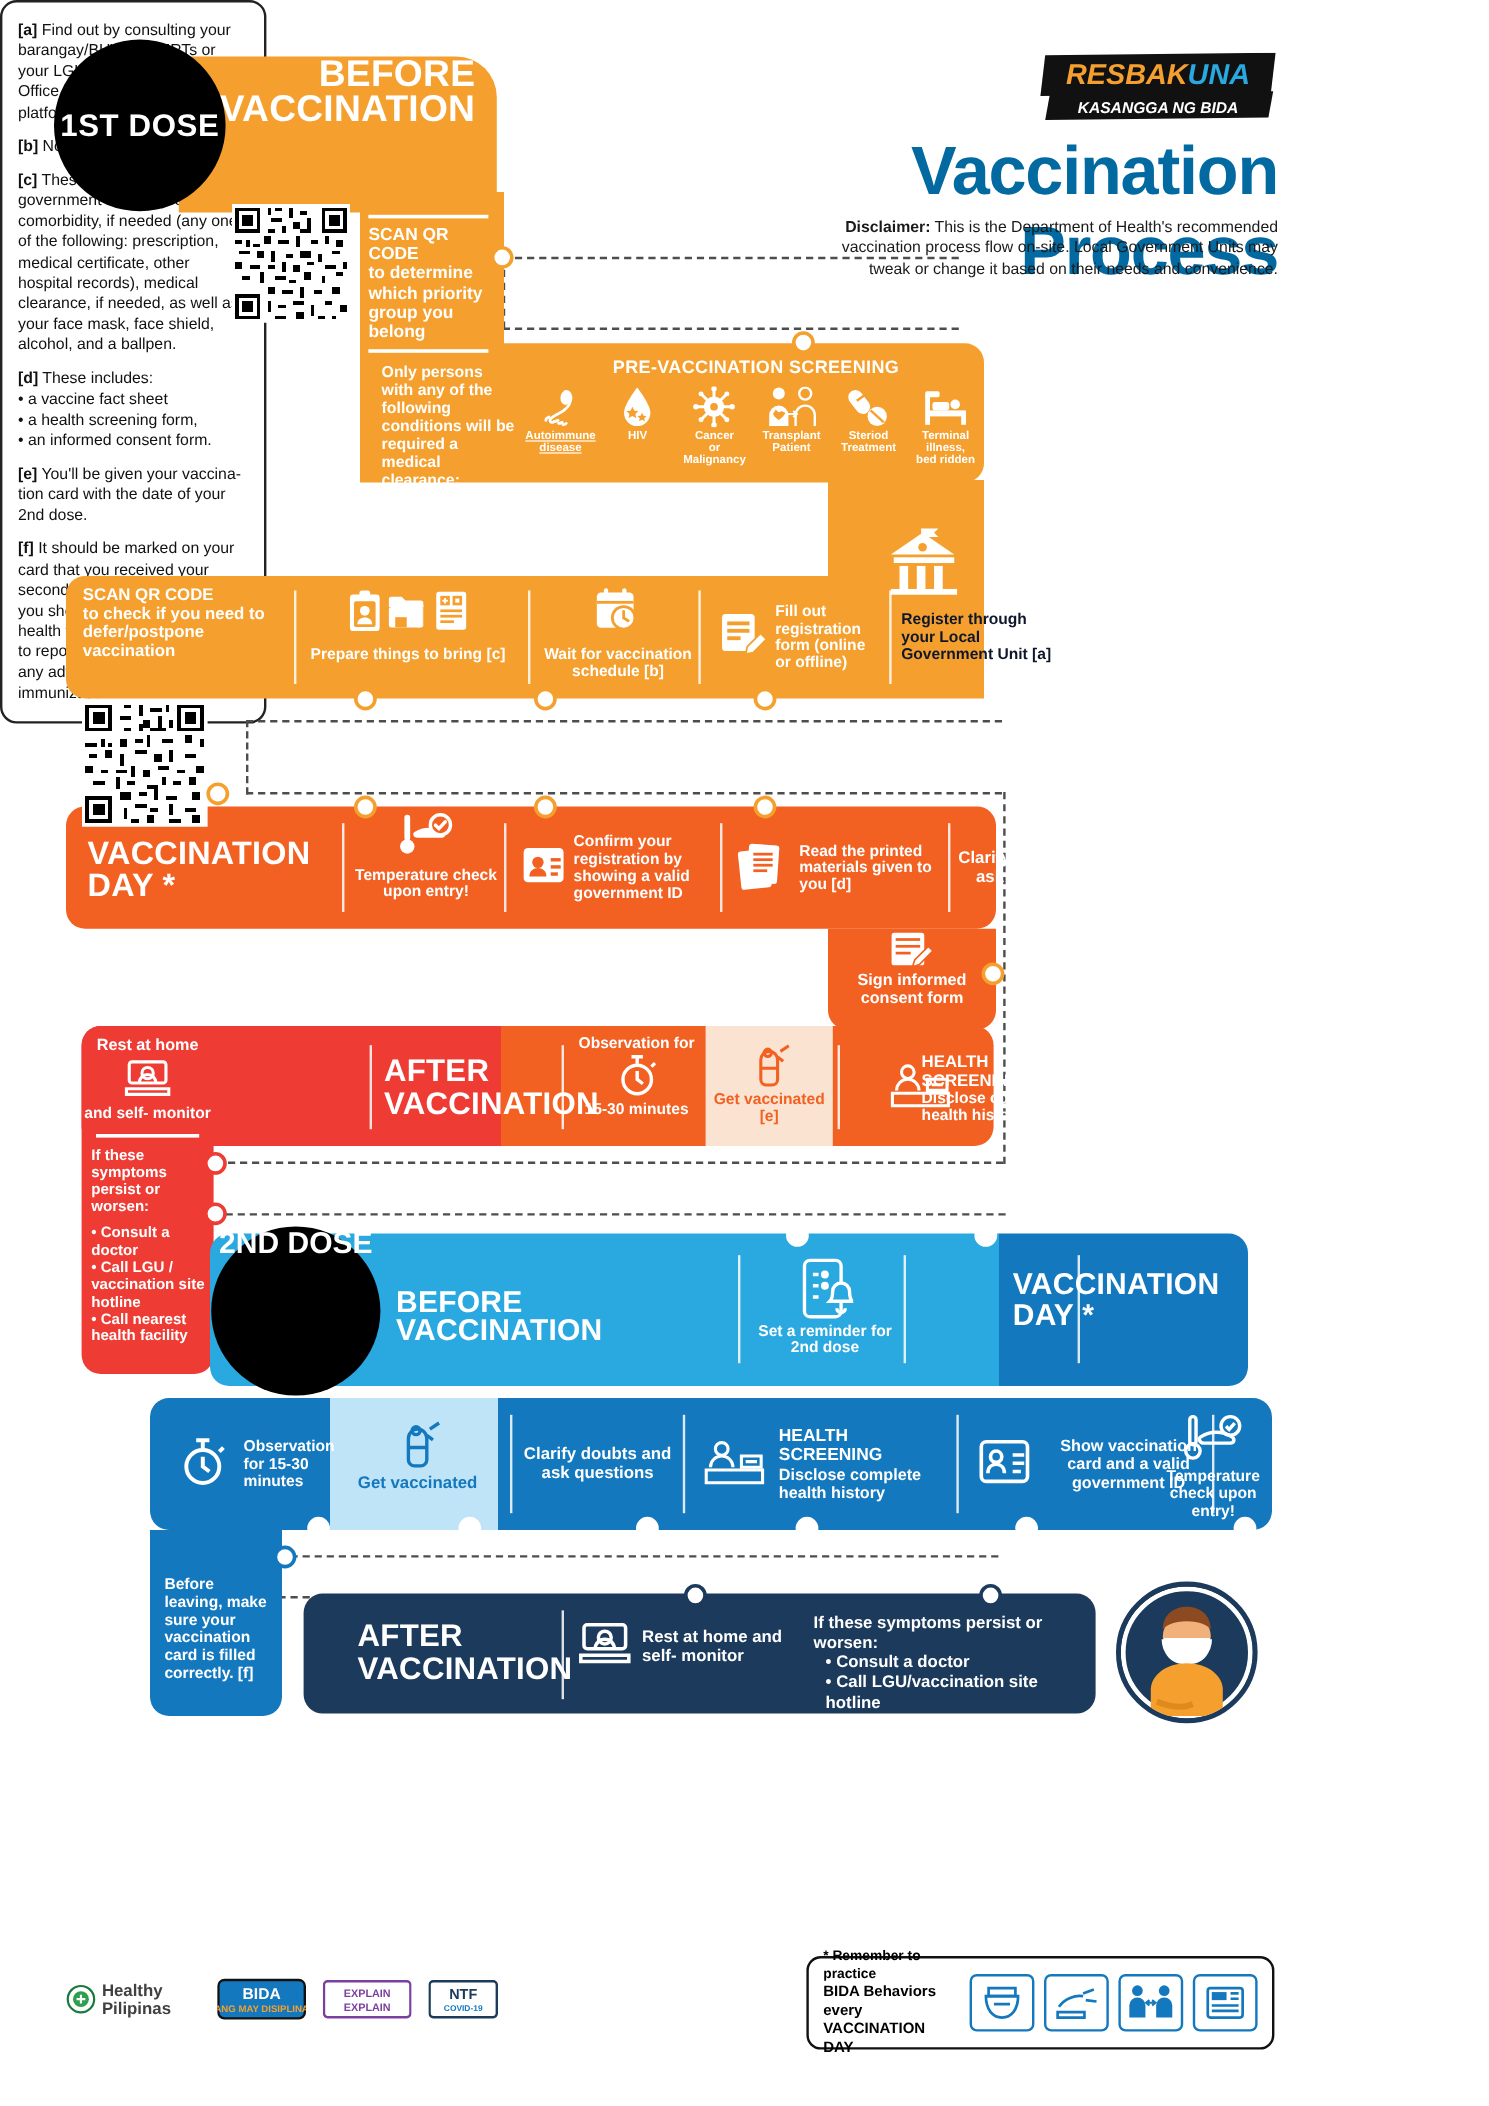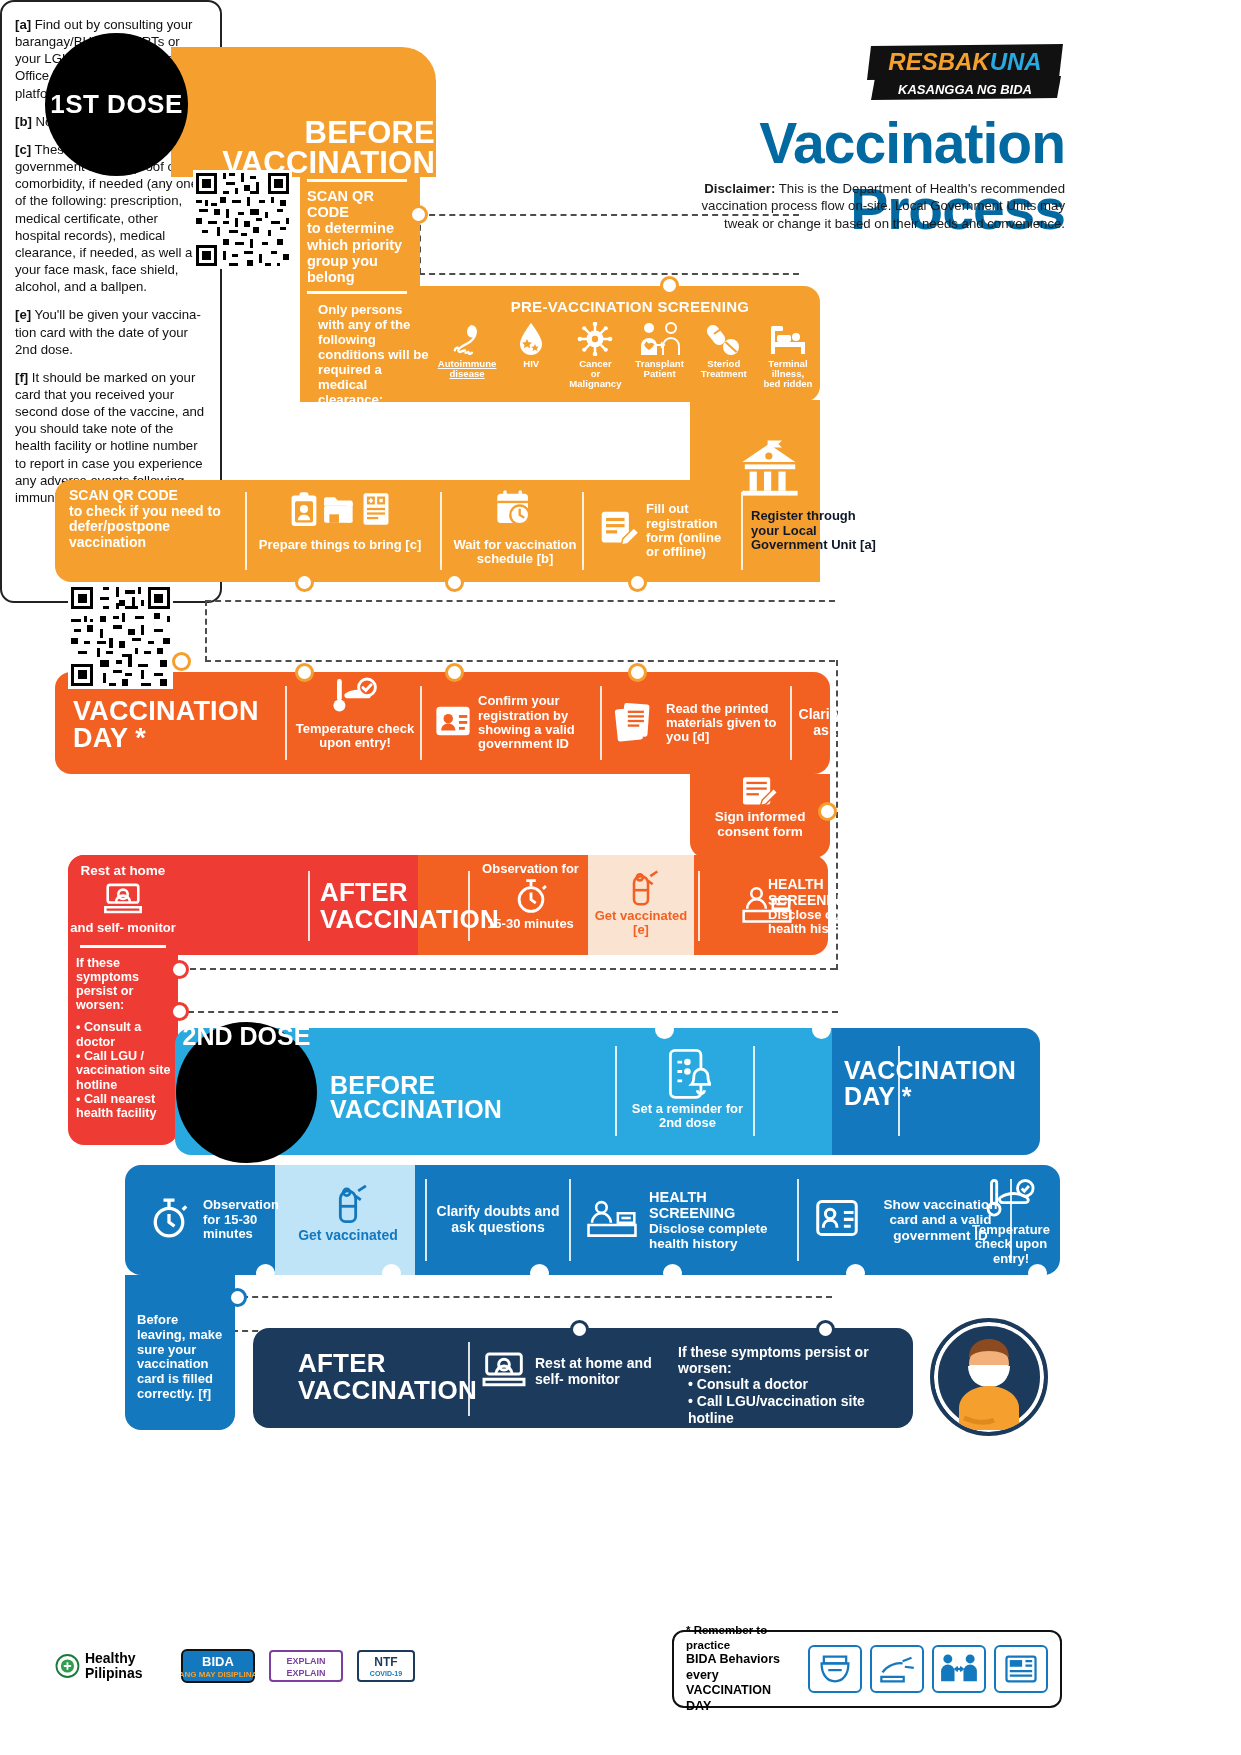--- a/index.html
+++ b/index.html
@@ -40,24 +40,24 @@
   }
 
   
   #dose1-circle {
     left: 45px; top: 33px; width: 143px; height: 143px; border-radius: 50%;
     background: #000; z-index: 20; display: flex; align-items: center; justify-content: center;
   }
   #dose1-circle span { color:#fff; font-size: 26px; letter-spacing: .5px; }
 
   #before-vac-1 {
-    left: 171px; top: 47px; width: 265px; height: 130px;
+    left: 149px; top: 47px; width: 265px; height: 130px;
     border-radius: 0 34px 0 0;
-    display:flex; align-items:flex-end; justify-content:flex-end;
-    padding-right: 1px; z-index: 10;
+    display:flex; align-items:flex-start; justify-content:flex-end;
+    padding-right: 18px; z-index: 10;
   }
   #before-vac-1 .title-big { font-size: 31px; text-align: right; }
 
   #qr-arm {
     left: 300px; top: 160px; width: 120px; height: 135px; z-index: 9;
   }
   #qr1 { left: 193px; top: 170px; width: 99px; height: 99px; z-index: 12; }
   #qr2 { left: 68px; top: 584px; width: 105px; height: 105px; z-index: 12; }
 
   #scanqr1 { left: 307px; top: 175px; width: 112px; z-index: 13; }
@@ -855,32 +855,36 @@
     <path d="M36 43h38v6c0 10-8 16-19 16s-19-6-19-16z" fill="#fff"></path>
     <path d="M25 108v-22c0-12 13-22 30-22s30 10 30 22v22z" fill="#F5A02E"></path>
     <path d="M30 96c10 4 22 6 30 2" fill="none" stroke="#E08A1E" stroke-width="5"></path>
   </svg>
 </div>
 
 <div id="notes">
   <p><b>[a]</b><span> Find out by consulting your barangay/BHWs/BHERTs or your LGU/Public Information Office hotlines or official platforms (eg. official FB page)</span></p>
   <p><b>[b]</b><span> No walk-ins allowed!</span></p>
   <p><b>[c]</b><span> These include any government ID, any proof of comorbidity, if needed (any one of the following: prescription, medical certificate, other hospital records), medical clearance, if needed, as well as your face mask, face shield, alcohol, and a ballpen.</span></p>
+  <p style="white-space:pre-line"><b>[d]</b><span style="white-space: pre-line;"> These includes:
+• a vaccine fact sheet
+• a health screening form,
+• an informed consent form.</span></p>
   <p><b>[e]</b><span> You'll be given your vaccina-tion card with the date of your 2nd dose.</span></p>
   <p><b>[f]</b><span> It should be marked on your card that you received your second dose of the vaccine, and you should take note of the health facility or hotline number to report in case you experience any adverse events following immunization.</span></p>
 </div>
 
 <div class="abs" id="footer-logos">
   <div class="flogo">
     <svg width="34" height="34" viewBox="0 0 34 34">
         <circle cx="17" cy="17" r="15" fill="#fff" stroke="#1a7a3c" stroke-width="2.5"></circle>
         <circle cx="17" cy="17" r="9" fill="#2E9E4F"></circle>
         <path d="M12 17h10M17 12v10" stroke="#fff" stroke-width="2.5"></path>
       </svg>
-    <span class="cond" style="color:#000000; margin-left:5px; font-size:14px; line-height:1.05;">Healthy Pilipinas</span>
+    <span class="cond" style="color:#404040; margin-left:5px; font-size:14px; line-height:1.05;">Healthy Pilipinas</span>
   </div>
   <div class="flogo">
     <svg width="74" height="40" viewBox="0 0 74 40">
         <rect x="1" y="4" width="72" height="32" rx="5" fill="#1378BE" stroke="#111" stroke-width="2"></rect>
         <text x="37" y="20" text-anchor="middle" font-family="Liberation Sans, sans-serif" font-size="13" font-weight="bold" fill="#fff">BIDA</text>
         <text x="37" y="31" text-anchor="middle" font-family="Liberation Sans, sans-serif" font-size="8" font-weight="bold" fill="#F5A02E">ANG MAY DISIPLINA</text>
       </svg>
   </div>
   <div class="flogo">
     <svg width="74" height="40" viewBox="0 0 74 40">

